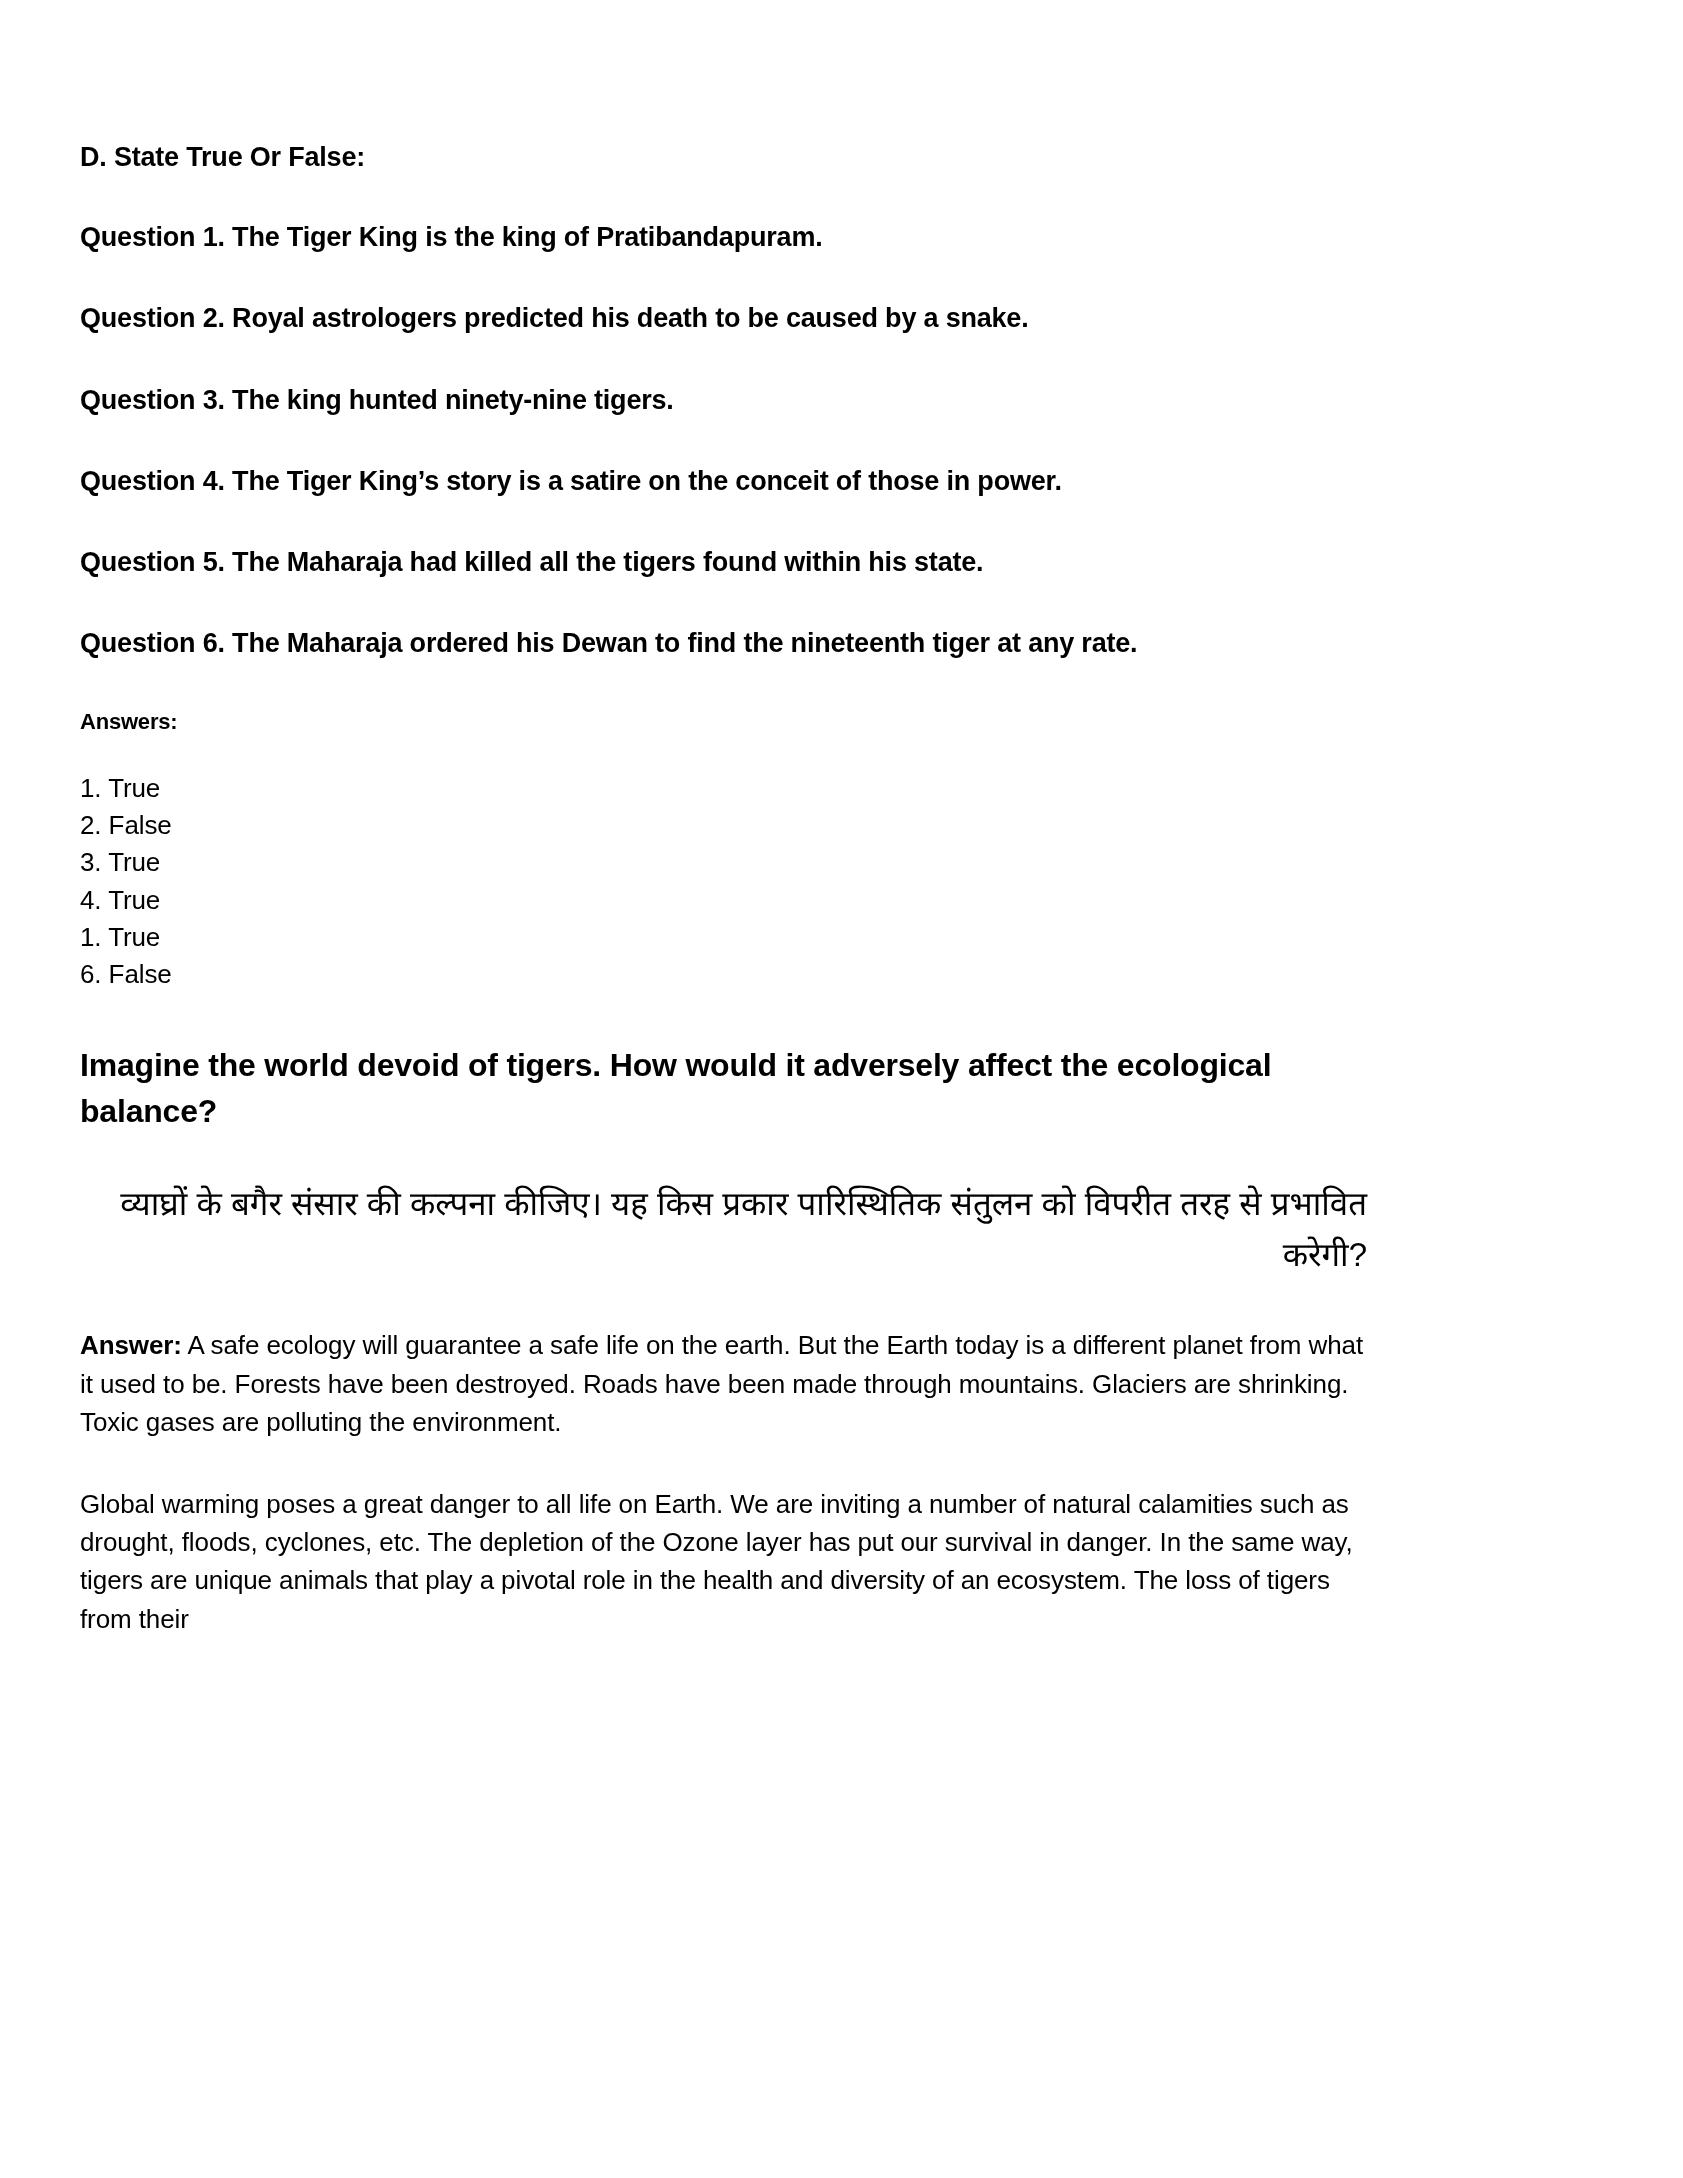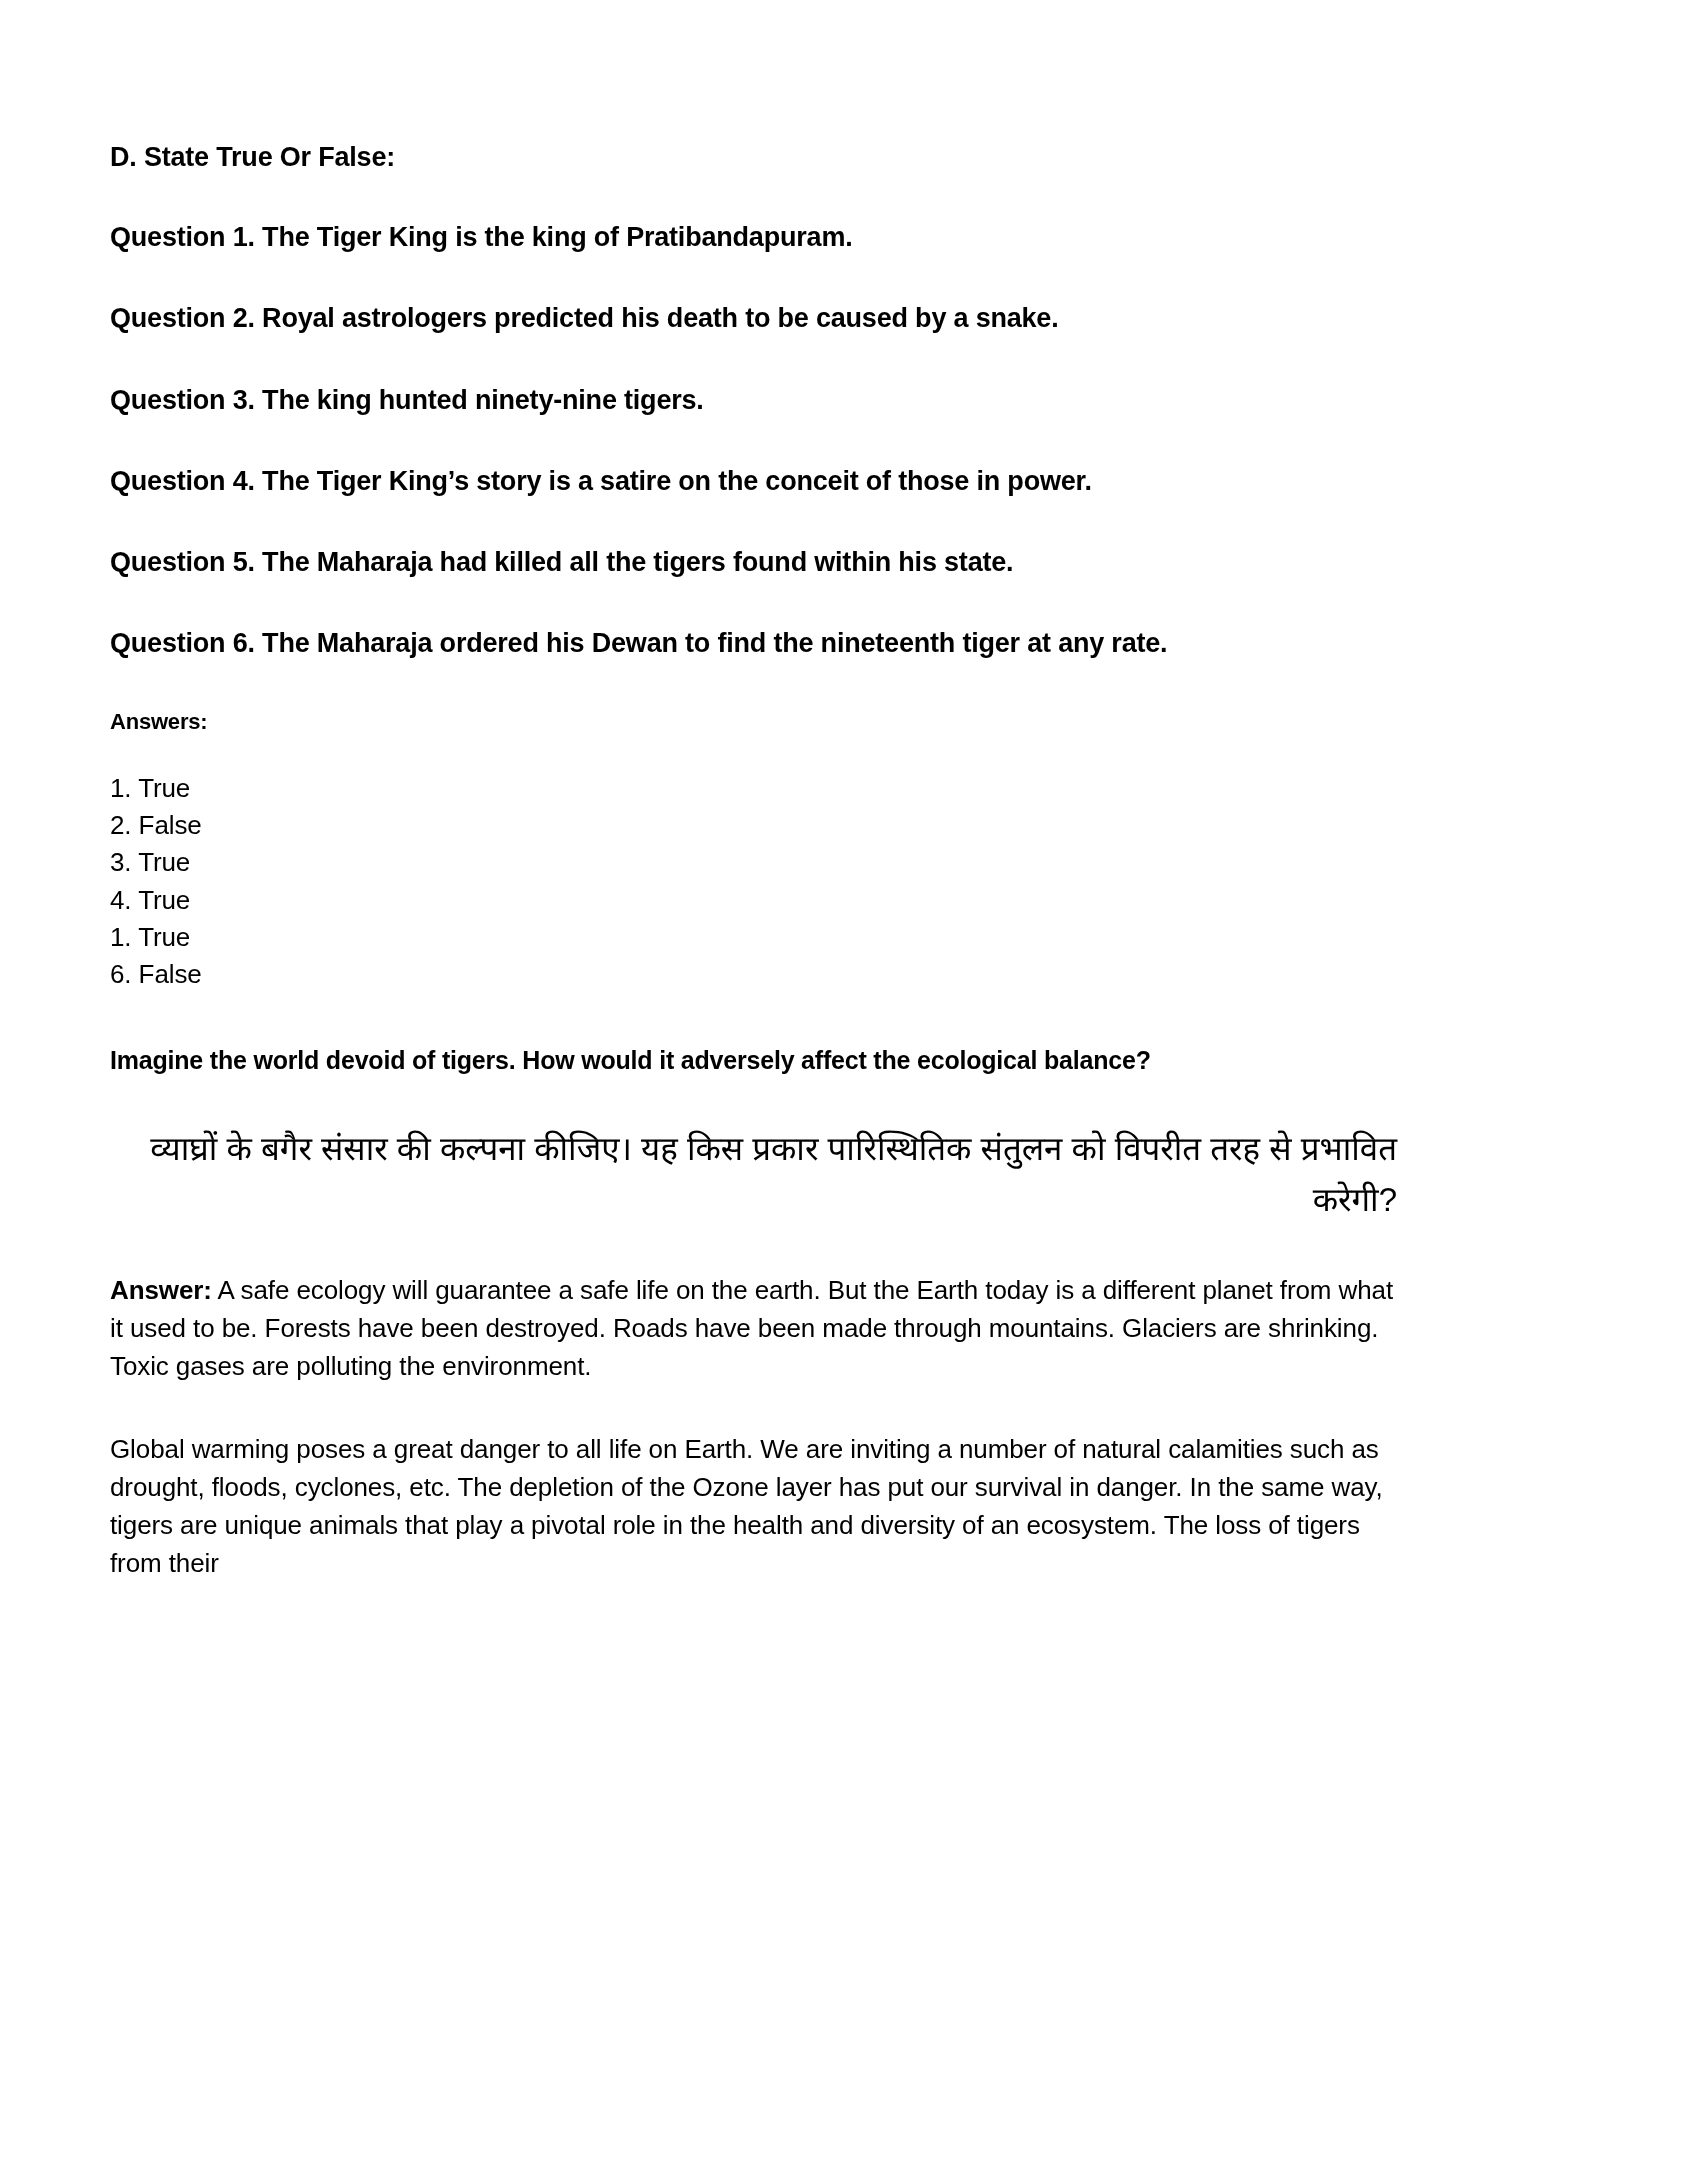--- a/index.html
+++ b/index.html
@@ -12,21 +12,21 @@
     height: 2178px;
     font-family: "Liberation Sans", sans-serif;
     color: #000000;
     overflow: hidden;
   }
   .page {
     width: 1546px;
     height: 2178px;
     background: #ffffff;
     box-sizing: border-box;
-    padding: 139px 198px 0 110px;
+    padding: 139px 198px 0 80px;
     position: relative;
   }
   .content {
     width: 1287px;
   }
 
   
   .section-heading {
     font-weight: bold;
     font-size: 27px;
@@ -62,21 +62,21 @@
   }
   .creative-heading {
     font-weight: bold;
     font-size: 27px;
     line-height: 1.34;
     letter-spacing: -0.2px;
     margin: 0 0 46px 0;
   }
   .prompt-en {
     font-weight: bold;
-    font-size: 25px;
+    font-size: 32px;
     line-height: 1.42;
     letter-spacing: -0.2px;
     margin: 0 0 44px 0;
   }
   .prompt-hi {
     font-weight: normal;
     font-size: 33px;
     line-height: 1.55;
     margin: 0 0 46px 0;
     text-align: right;

